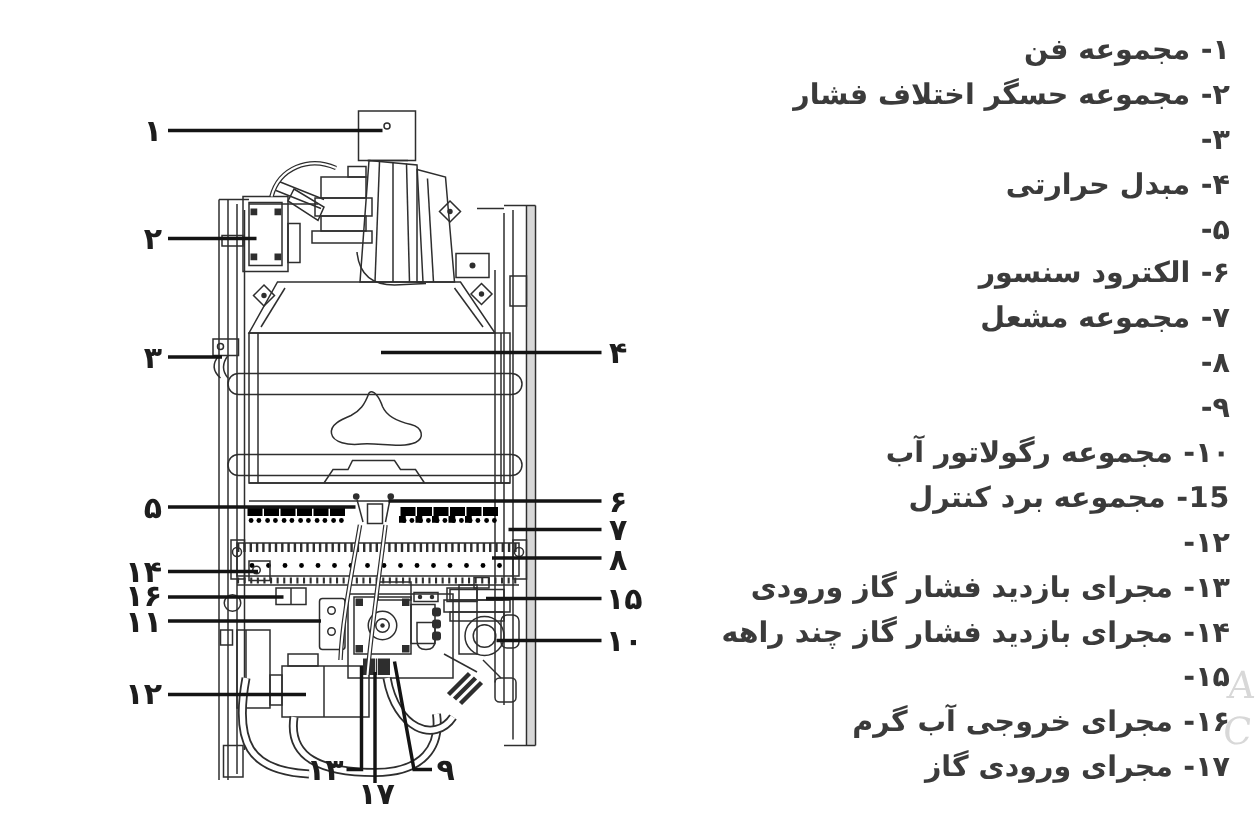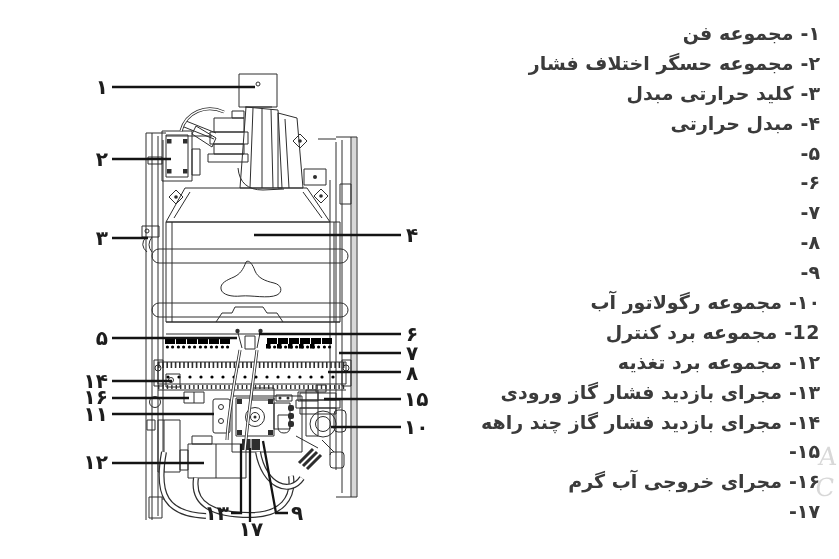--- a/index.html
+++ b/index.html
@@ -342,70 +342,71 @@
     <div class="row">
         <span class="num">۱-</span>
         <span class="lbl">مجموعه فن</span>
       </div>
     <div class="row">
         <span class="num">۲-</span>
         <span class="lbl">مجموعه حسگر اختلاف فشار</span>
       </div>
     <div class="row">
         <span class="num">۳-</span>
-        <span class="lbl">کلید حرارتی مبدل</span>
       </div>
     <div class="row">
         <span class="num">۴-</span>
         <span class="lbl">مبدل حرارتی</span>
       </div>
     <div class="row">
         <span class="num">۵-</span>
       </div>
     <div class="row">
         <span class="num">۶-</span>
+        <span class="lbl">الکترود سنسور</span>
       </div>
     <div class="row">
         <span class="num">۷-</span>
+        <span class="lbl">مجموعه مشعل</span>
       </div>
     <div class="row">
         <span class="num">۸-</span>
       </div>
     <div class="row">
         <span class="num">۹-</span>
       </div>
     <div class="row">
         <span class="num">۱۰-</span>
         <span class="lbl">مجموعه رگولاتور آب</span>
       </div>
     <div class="row">
-        <span class="num">12-</span>
+        <span class="num">15-</span>
         <span class="lbl">مجموعه برد کنترل</span>
       </div>
     <div class="row">
         <span class="num">۱۲-</span>
-        <span class="lbl">مجموعه برد تغذیه</span>
       </div>
     <div class="row">
         <span class="num">۱۳-</span>
         <span class="lbl">مجرای بازدید فشار گاز ورودی</span>
       </div>
     <div class="row">
         <span class="num">۱۴-</span>
         <span class="lbl">مجرای بازدید فشار گاز چند راهه</span>
       </div>
     <div class="row">
         <span class="num">۱۵-</span>
       </div>
     <div class="row">
         <span class="num">۱۶-</span>
         <span class="lbl">مجرای خروجی آب گرم</span>
       </div>
     <div class="row">
         <span class="num">۱۷-</span>
+        <span class="lbl">مجرای ورودی گاز</span>
       </div>
   </div>
 
   <div class="wm">
     <span>A</span>
     <span>C</span>
   </div>
 
 </div>
 

